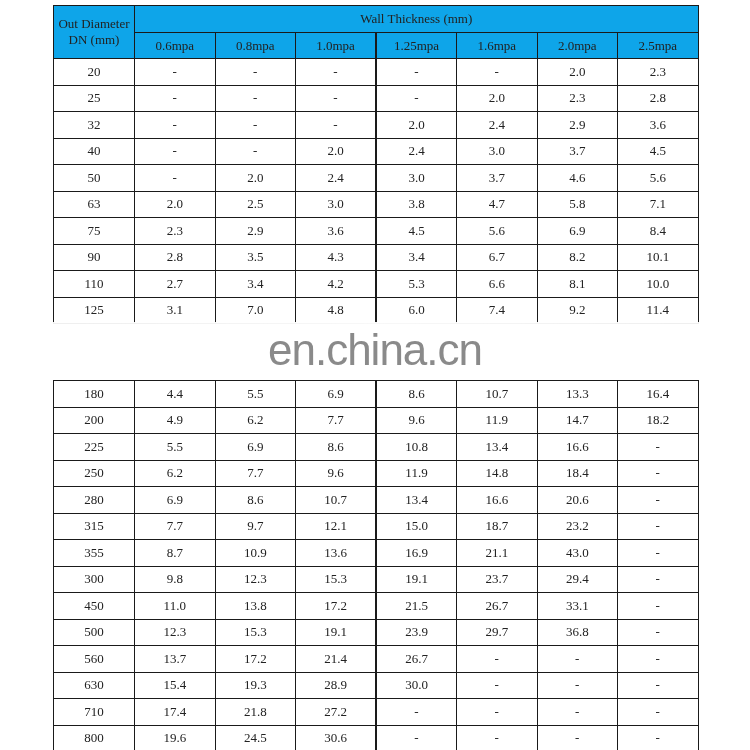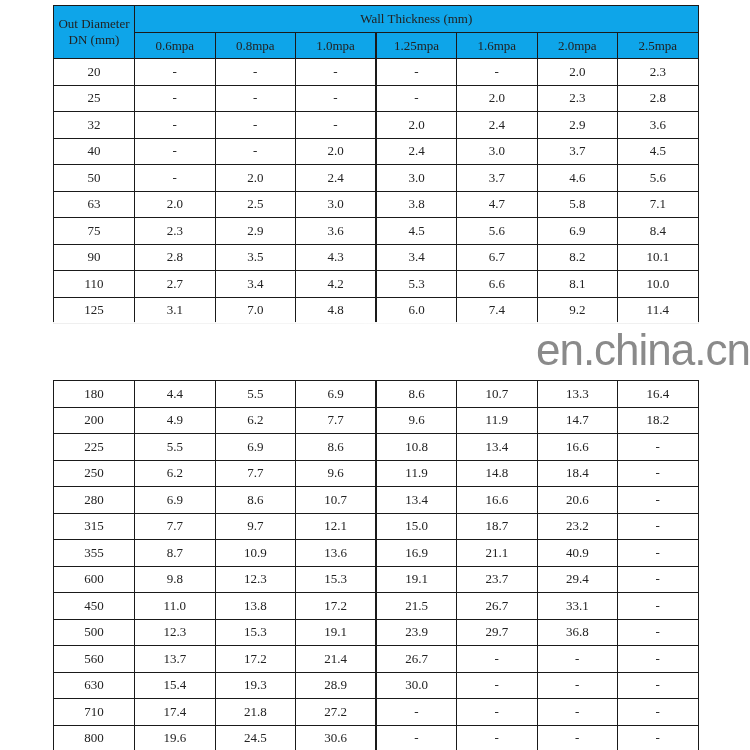--- a/index.html
+++ b/index.html
@@ -11,21 +11,21 @@
                padding:0; font-weight:normal; }
   th.hdr { background:#0ea5e9; height:25px; }
   th.hdr-main { height:26px;margin-top:40px; }
   td { height:25.5px; }
   col.c0 { width:81px; }
   col.cn { width:80.5px; }
   .thick-right { border-right:2px solid #1a1a1a !important; }
   .watermark { position:absolute; left:0; top:322px; width:750px; height:56px;
                background:linear-gradient(to right,
                  rgba(255,255,255,0.92), rgba(255,255,255,0.97) 50%, rgba(255,255,255,0.92));
-               display:flex; align-items:center; justify-content:flex-end; }
+               display:flex; align-items:center; justify-content:center; }
   .watermark span { font-family:"Liberation Sans","DejaVu Sans",sans-serif;
                font-size:44px; color:#8a8a8a; letter-spacing:-1px; }
 </style>
 </head>
 <body>
 
 <table class="spec">
   <colgroup>
     <col class="c0">
       <col class="cn">
@@ -222,25 +222,25 @@
         <td>23.2</td>
         <td>-</td>
       </tr>
       <tr>
         <td>355</td>
         <td>8.7</td>
         <td>10.9</td>
         <td class="thick-right">13.6</td>
         <td>16.9</td>
         <td>21.1</td>
-        <td>40.9</td>
-        <td>-</td>
-      </tr>
-      <tr>
-        <td>600</td>
+        <td>43.0</td>
+        <td>-</td>
+      </tr>
+      <tr>
+        <td>300</td>
         <td>9.8</td>
         <td>12.3</td>
         <td class="thick-right">15.3</td>
         <td>19.1</td>
         <td>23.7</td>
         <td>29.4</td>
         <td>-</td>
       </tr>
       <tr>
         <td>450</td>

